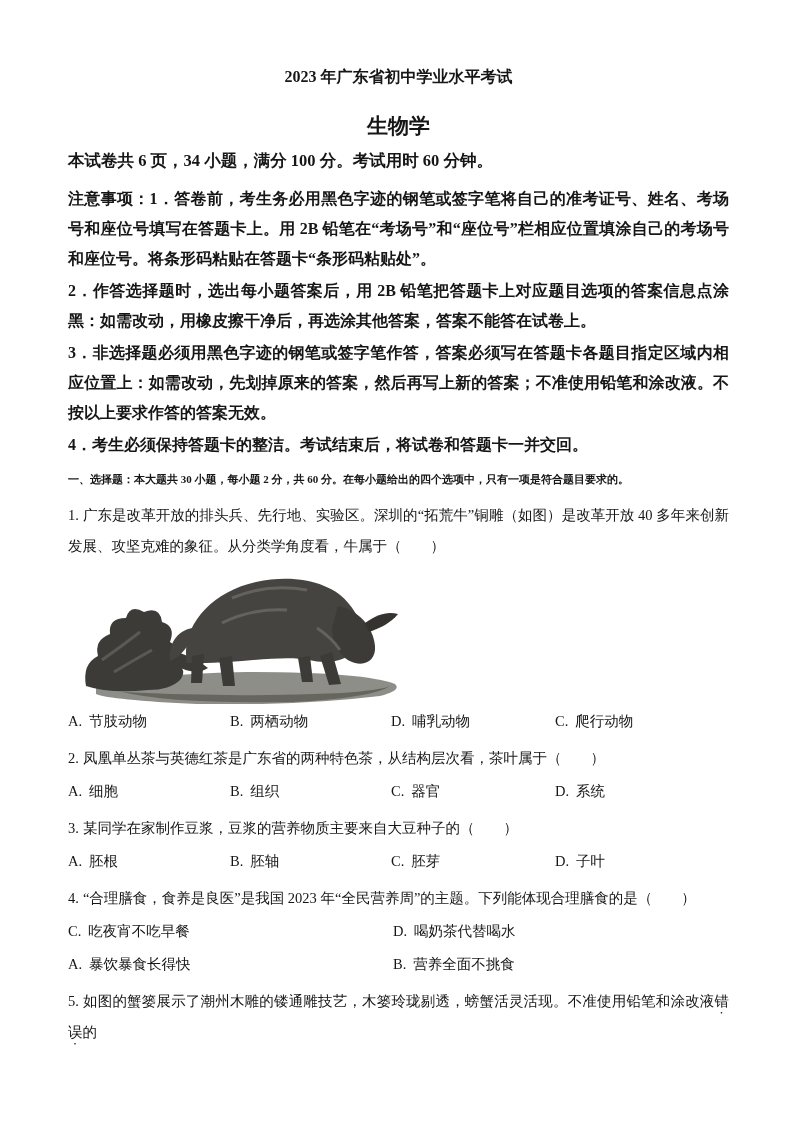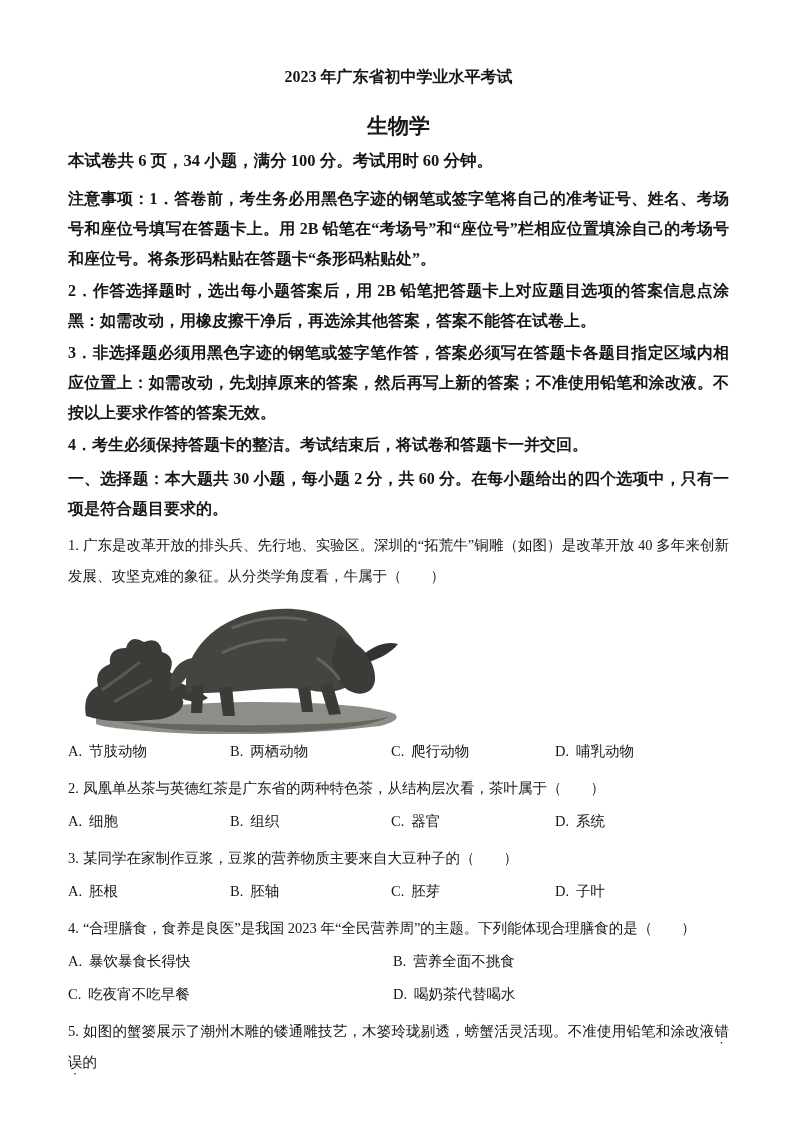--- a/index.html
+++ b/index.html
@@ -24,21 +24,21 @@
   }
   .paper-info {
     font-weight:bold; font-size:16.5px; line-height:22px;
     margin:0 0 12px 0;
   }
   .notice p {
     font-weight:bold; font-size:16px; line-height:30px;
     margin:0 0 2px 0; text-align:justify;
   }
   .section-header {
-    font-weight:bold; font-size:16px; line-height:30px;
+    font-weight:bold; font-size:11px; line-height:30px;
     margin:4px 0 2px 0; text-align:justify;
   }
   .question { font-size:14.5px; line-height:31px; }
   .q-text { margin:6px 0 0 0; text-align:justify; }
   .q-num { margin-right:4px; }
   .figure-wrap { margin:6px 0 2px 14px; width:322px; height:136px; }
   .opt-row { display:grid; margin-top:2px; }
   .opt-row.four { grid-template-columns:162px 161px 164px 1fr; }
   .opt-row.two  { grid-template-columns:325px 1fr; }
   .opt { line-height:31px; white-space:nowrap; }
@@ -93,22 +93,22 @@
         <path d="M256 38 C 276 42 291 58 293 78 C 294 90 286 98 273 95 C 260 92 251 78 250 60 Z" fill="#3c3b38"></path>
 
         <path d="M283 55 C 295 46 306 43 316 46 C 309 55 298 60 287 64 Z" fill="#34332f"></path>
 
         <path d="M150 30 Q 185 15 225 22 M 140 55 Q 170 40 205 42 M 235 60 Q 250 70 258 82" stroke="#6b6a63" stroke-width="3" fill="none" opacity="0.8"></path>
       </svg>
     </div>
     <div class="opt-row four">
       <span class="opt"><span class="opt-label">A.</span><span>节肢动物</span></span>
       <span class="opt"><span class="opt-label">B.</span><span>两栖动物</span></span>
+      <span class="opt"><span class="opt-label">D.</span><span>哺乳动物</span></span>
       <span class="opt"><span class="opt-label">C.</span><span>爬行动物</span></span>
-      <span class="opt"><span class="opt-label">D.</span><span>哺乳动物</span></span>
     </div>
   </div>
 
   <div class="question">
     <p class="q-text"><span class="q-num">2.</span><span>凤凰单丛茶与英德红茶是广东省的两种特色茶，从结构层次看，茶叶属于（　　）</span></p>
     <div class="opt-row four">
       <span class="opt"><span class="opt-label">A.</span><span>细胞</span></span>
       <span class="opt"><span class="opt-label">B.</span><span>组织</span></span>
       <span class="opt"><span class="opt-label">C.</span><span>器官</span></span>
       <span class="opt"><span class="opt-label">D.</span><span>系统</span></span>
@@ -121,26 +121,26 @@
       <span class="opt"><span class="opt-label">A.</span><span>胚根</span></span>
       <span class="opt"><span class="opt-label">B.</span><span>胚轴</span></span>
       <span class="opt"><span class="opt-label">C.</span><span>胚芽</span></span>
       <span class="opt"><span class="opt-label">D.</span><span>子叶</span></span>
     </div>
   </div>
 
   <div class="question">
     <p class="q-text"><span class="q-num">4.</span><span>“合理膳食，食养是良医”是我国 2023 年“全民营养周”的主题。下列能体现合理膳食的是（　　）</span></p>
     <div class="opt-row two">
+      <span class="opt"><span class="opt-label">C.</span><span>吃夜宵不吃早餐</span></span>
+      <span class="opt"><span class="opt-label">D.</span><span>喝奶茶代替喝水</span></span>
+    </div>
+    <div class="opt-row two">
       <span class="opt"><span class="opt-label">A.</span><span>暴饮暴食长得快</span></span>
       <span class="opt"><span class="opt-label">B.</span><span>营养全面不挑食</span></span>
-    </div>
-    <div class="opt-row two">
-      <span class="opt"><span class="opt-label">C.</span><span>吃夜宵不吃早餐</span></span>
-      <span class="opt"><span class="opt-label">D.</span><span>喝奶茶代替喝水</span></span>
     </div>
   </div>
 
   <div class="question">
     <p class="q-text"><span class="q-num">5.</span><span><span>如图的蟹篓展示了潮州木雕的镂通雕技艺，木篓玲珑剔透，螃蟹活灵活现。不准使用铅笔和涂改液</span><span class="emph">错误</span><span>的</span></span></p>
   </div>
 
 </div>
 
 </body></html>

